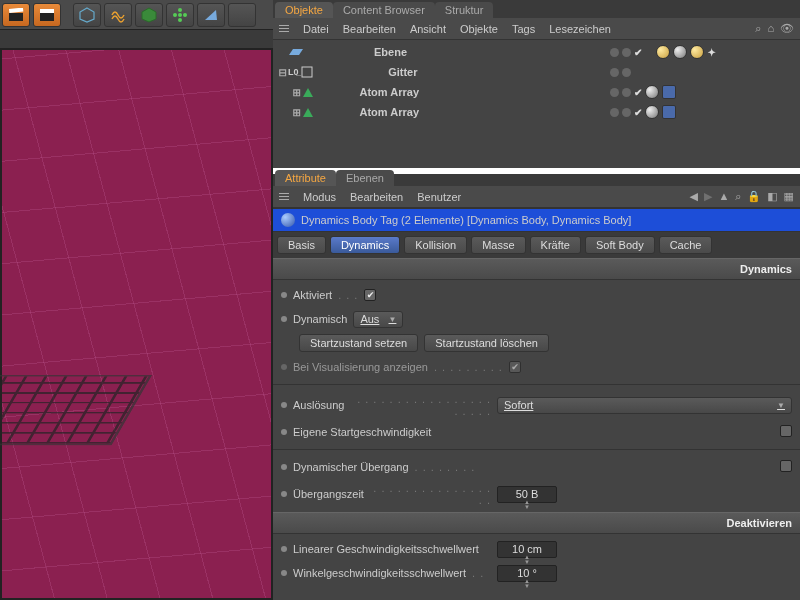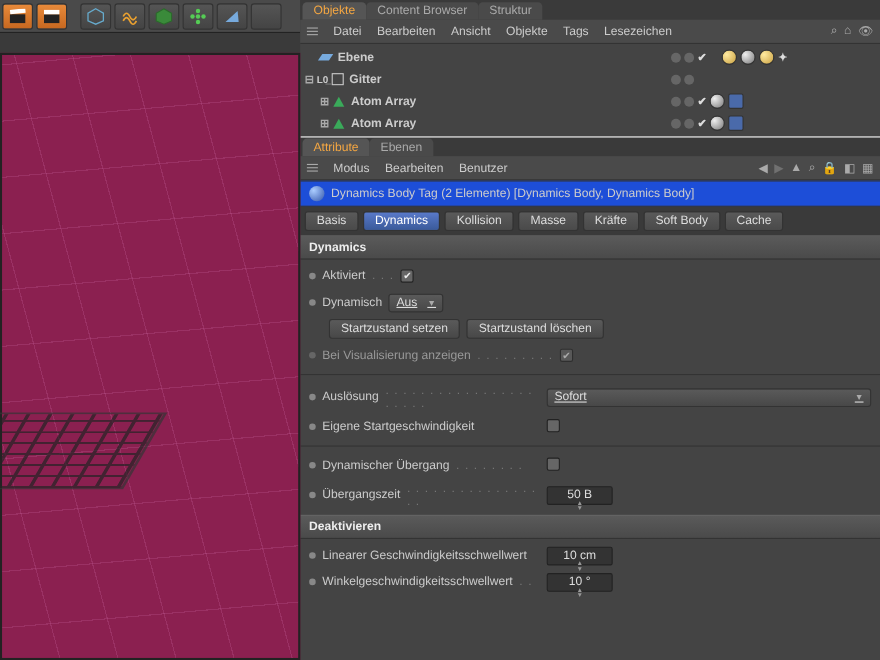--- a/index.html
+++ b/index.html
@@ -1,20 +1,20 @@
 <!DOCTYPE html>
 <html><head>
 <meta charset="utf-8">
 <style>
   * { margin: 0; padding: 0; box-sizing: border-box; font-family: Arial, sans-serif; }
   body { background: #3a3a3a; color: #ccc; font-size: 12px; overflow: hidden; width: 800px; height: 600px; }
   
   .root { display: flex; height: 600px; }
   .left-panel { width: 273px; display: flex; flex-direction: column; }
-  .right-panel { flex: 1; display: flex; flex-direction: column; background: #444; }
+  .right-panel { flex: 1; display: flex; flex-direction: column; background: #444; text-align: right; }
   
   .toolbar { height: 30px; background: #4a4a4a; display: flex; align-items: center; padding: 2px; gap: 3px; border-bottom: 1px solid #222; }
   .tool-btn { width: 28px; height: 24px; background: linear-gradient(#555,#444); border: 1px solid #333; border-radius: 3px; display: flex; align-items: center; justify-content: center; cursor: pointer; }
   .tool-btn.orange { background: linear-gradient(#e88a3a,#c76820); }
   
   .viewport { flex: 1; background: #8b2050; position: relative; border: 2px solid #222; margin-top: 18px; }
   .grid-floor { position: absolute; inset: 0; background:
     repeating-linear-gradient(75deg, transparent 0 50px, rgba(200,100,160,.25) 50px 51px),
     repeating-linear-gradient(-5deg, transparent 0 50px, rgba(200,100,160,.25) 50px 51px),
     #8b2050; }
@@ -216,21 +216,21 @@
         <div class="tree-flags">
           <span class="flag-dot flag-grey"></span>
           <span class="flag-dot flag-grey"></span>
           <span class="flag-check">✔</span>
           <span class="tag-icon tag-sphere"></span>
           <span class="tag-icon tag-blue"></span>
         </div>
       </div>
     </div>
 
-    <div class="tab-bar" style="border-top:1px solid #ffffff;">
+    <div class="tab-bar" style="border-top:6px solid #ffffff;margin-top:44px;">
       <div class="tab active">Attribute</div>
       <div class="tab">Ebenen</div>
     </div>
     <div class="menu-bar">
       <div class="menu-three">
           <span></span>
           <span></span>
           <span></span>
         </div>
       <div class="menu-item">Modus</div>

